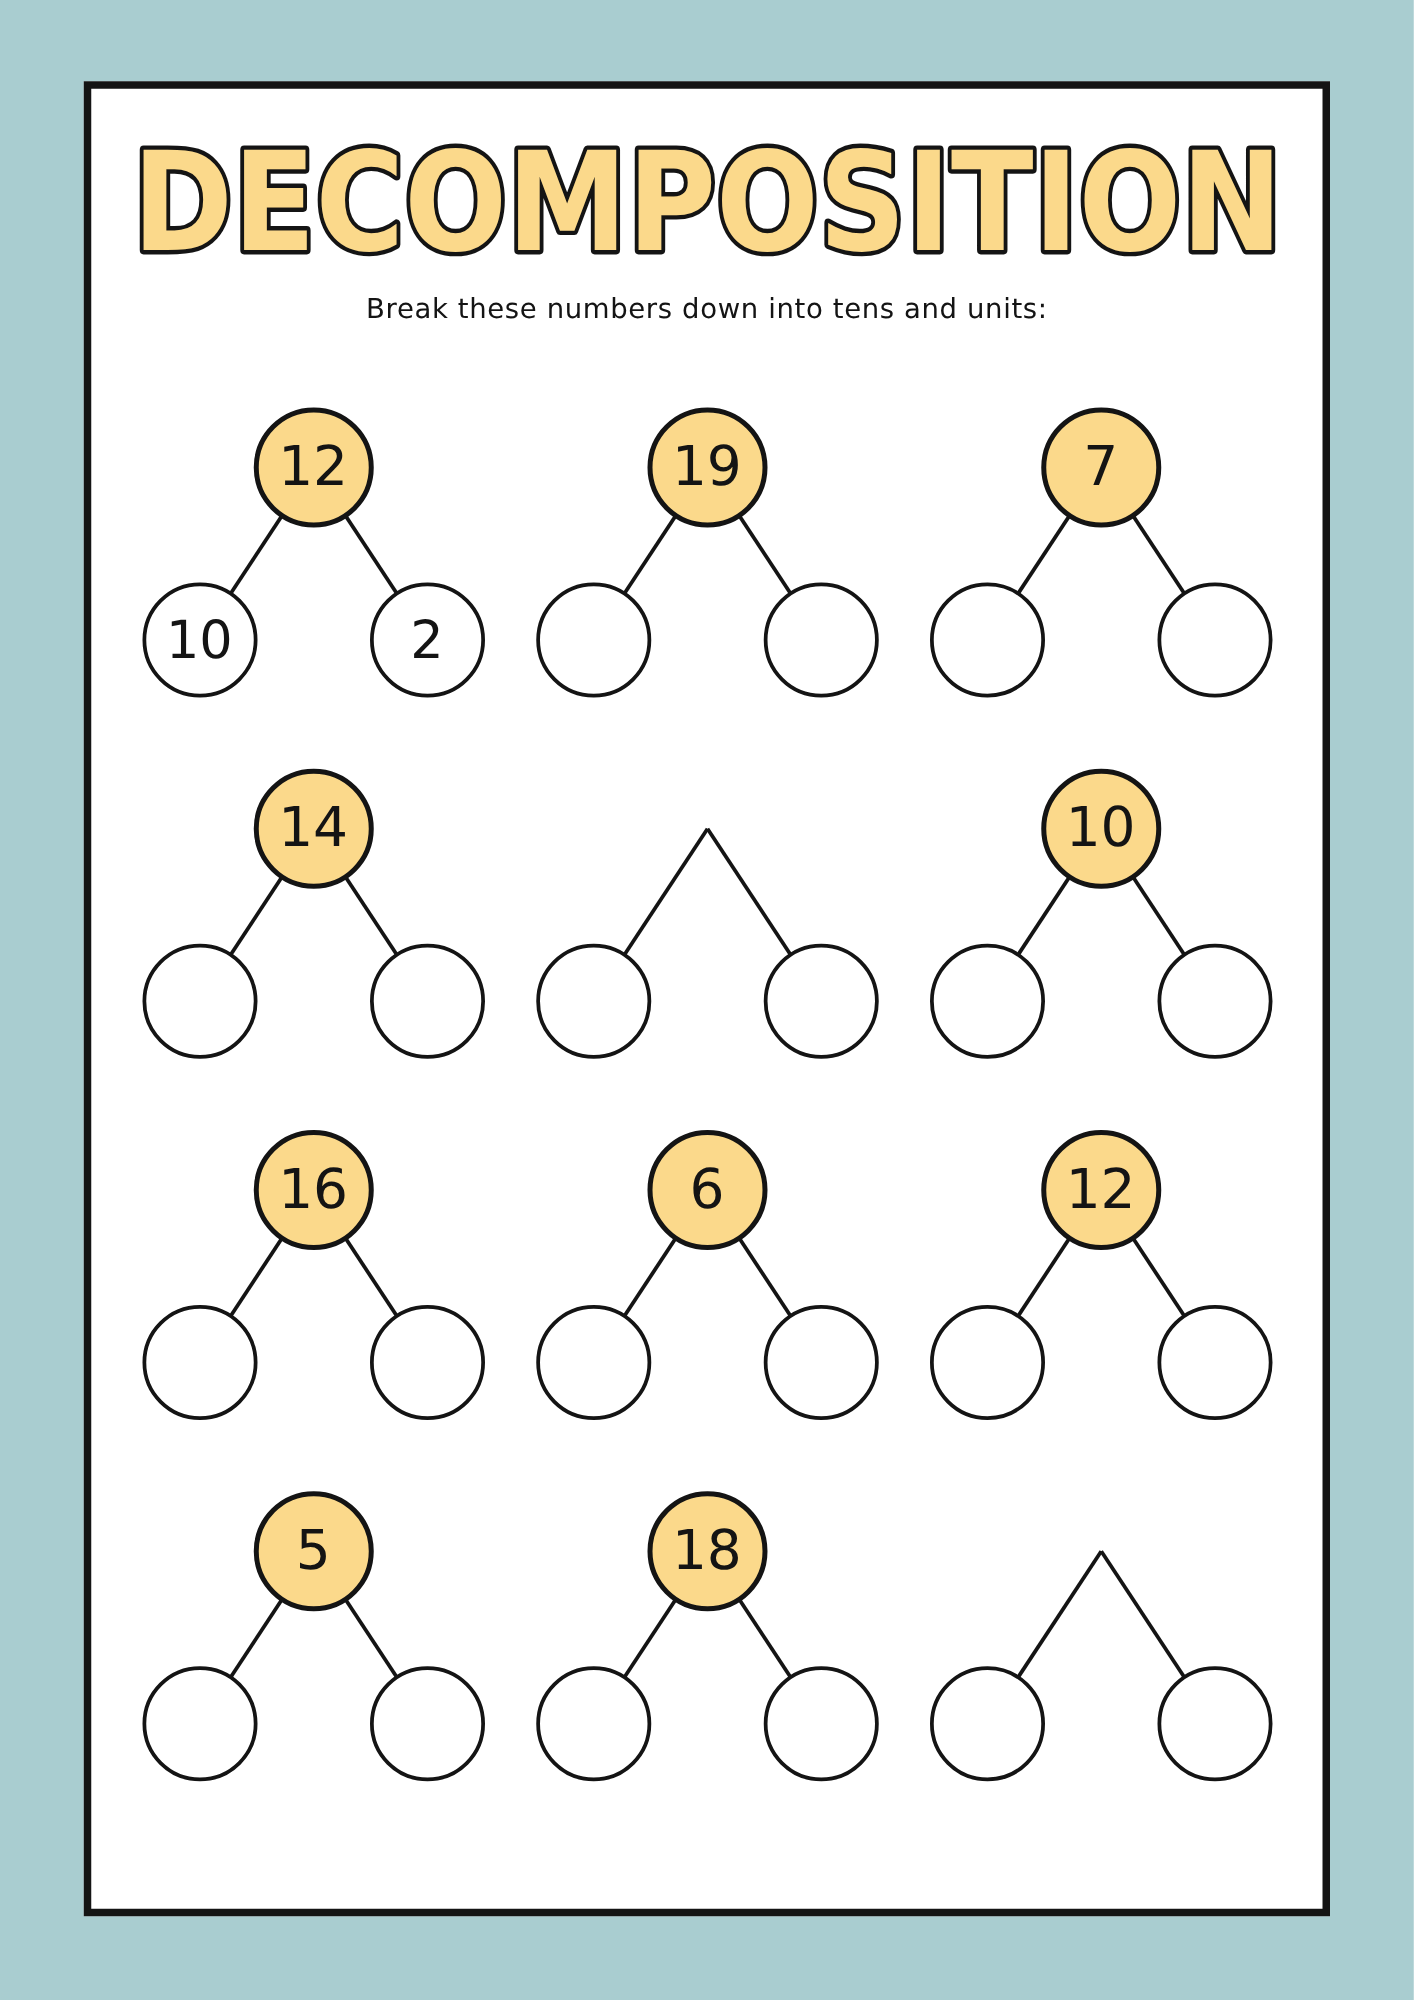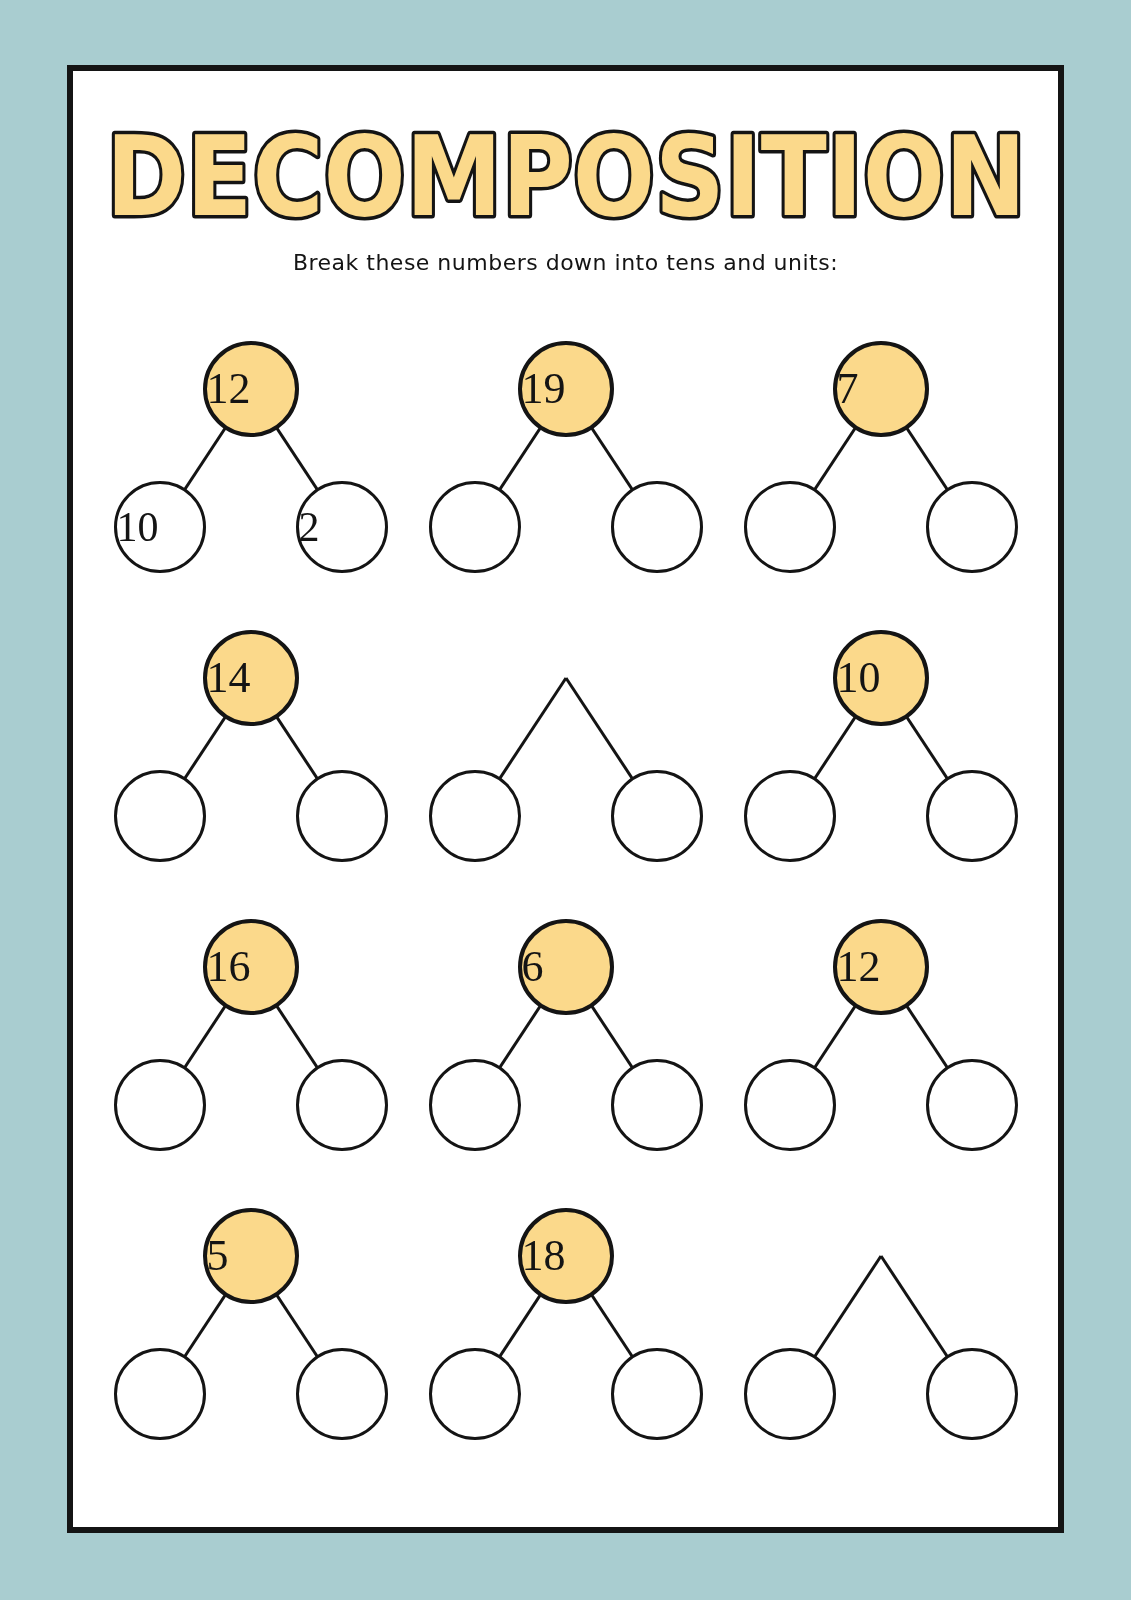--- a/index.html
+++ b/index.html
@@ -19,21 +19,21 @@
     top: 65px;
     left: 67px;
     width: 997px;
     height: 1468px;
     box-sizing: border-box;
     background: #FFFFFF;
     border: 6px solid #141414;
     overflow: hidden;
   }
   .title-wrap {
-    margin-top: 49px;
+    margin-top: 34px;
     text-align: center;
   }
   .title-wrap svg {
     display: block;
     margin: 0 auto;
   }
   .subtitle {
     margin-top: 14px;
     text-align: center;
     font-size: 22px;
@@ -60,25 +60,25 @@
     width: 100%;
     height: 100%;
     pointer-events: none;
   }
   .circle {
     position: absolute;
     box-sizing: border-box;
     border-radius: 50%;
     display: flex;
     align-items: center;
+    justify-content: center;
     font-size: 44px;
     line-height: 1;
     color: #141414;
     background: #FFFFFF;
-    font-family: Liberation Serif, serif;
   }
   .circle.top {
     width: 96px;
     height: 96px;
     left: 102px;
     top: 0;
     background: #FBD98B;
     border: 4px solid #141414;
   }
   .circle.bl, .circle.br {

